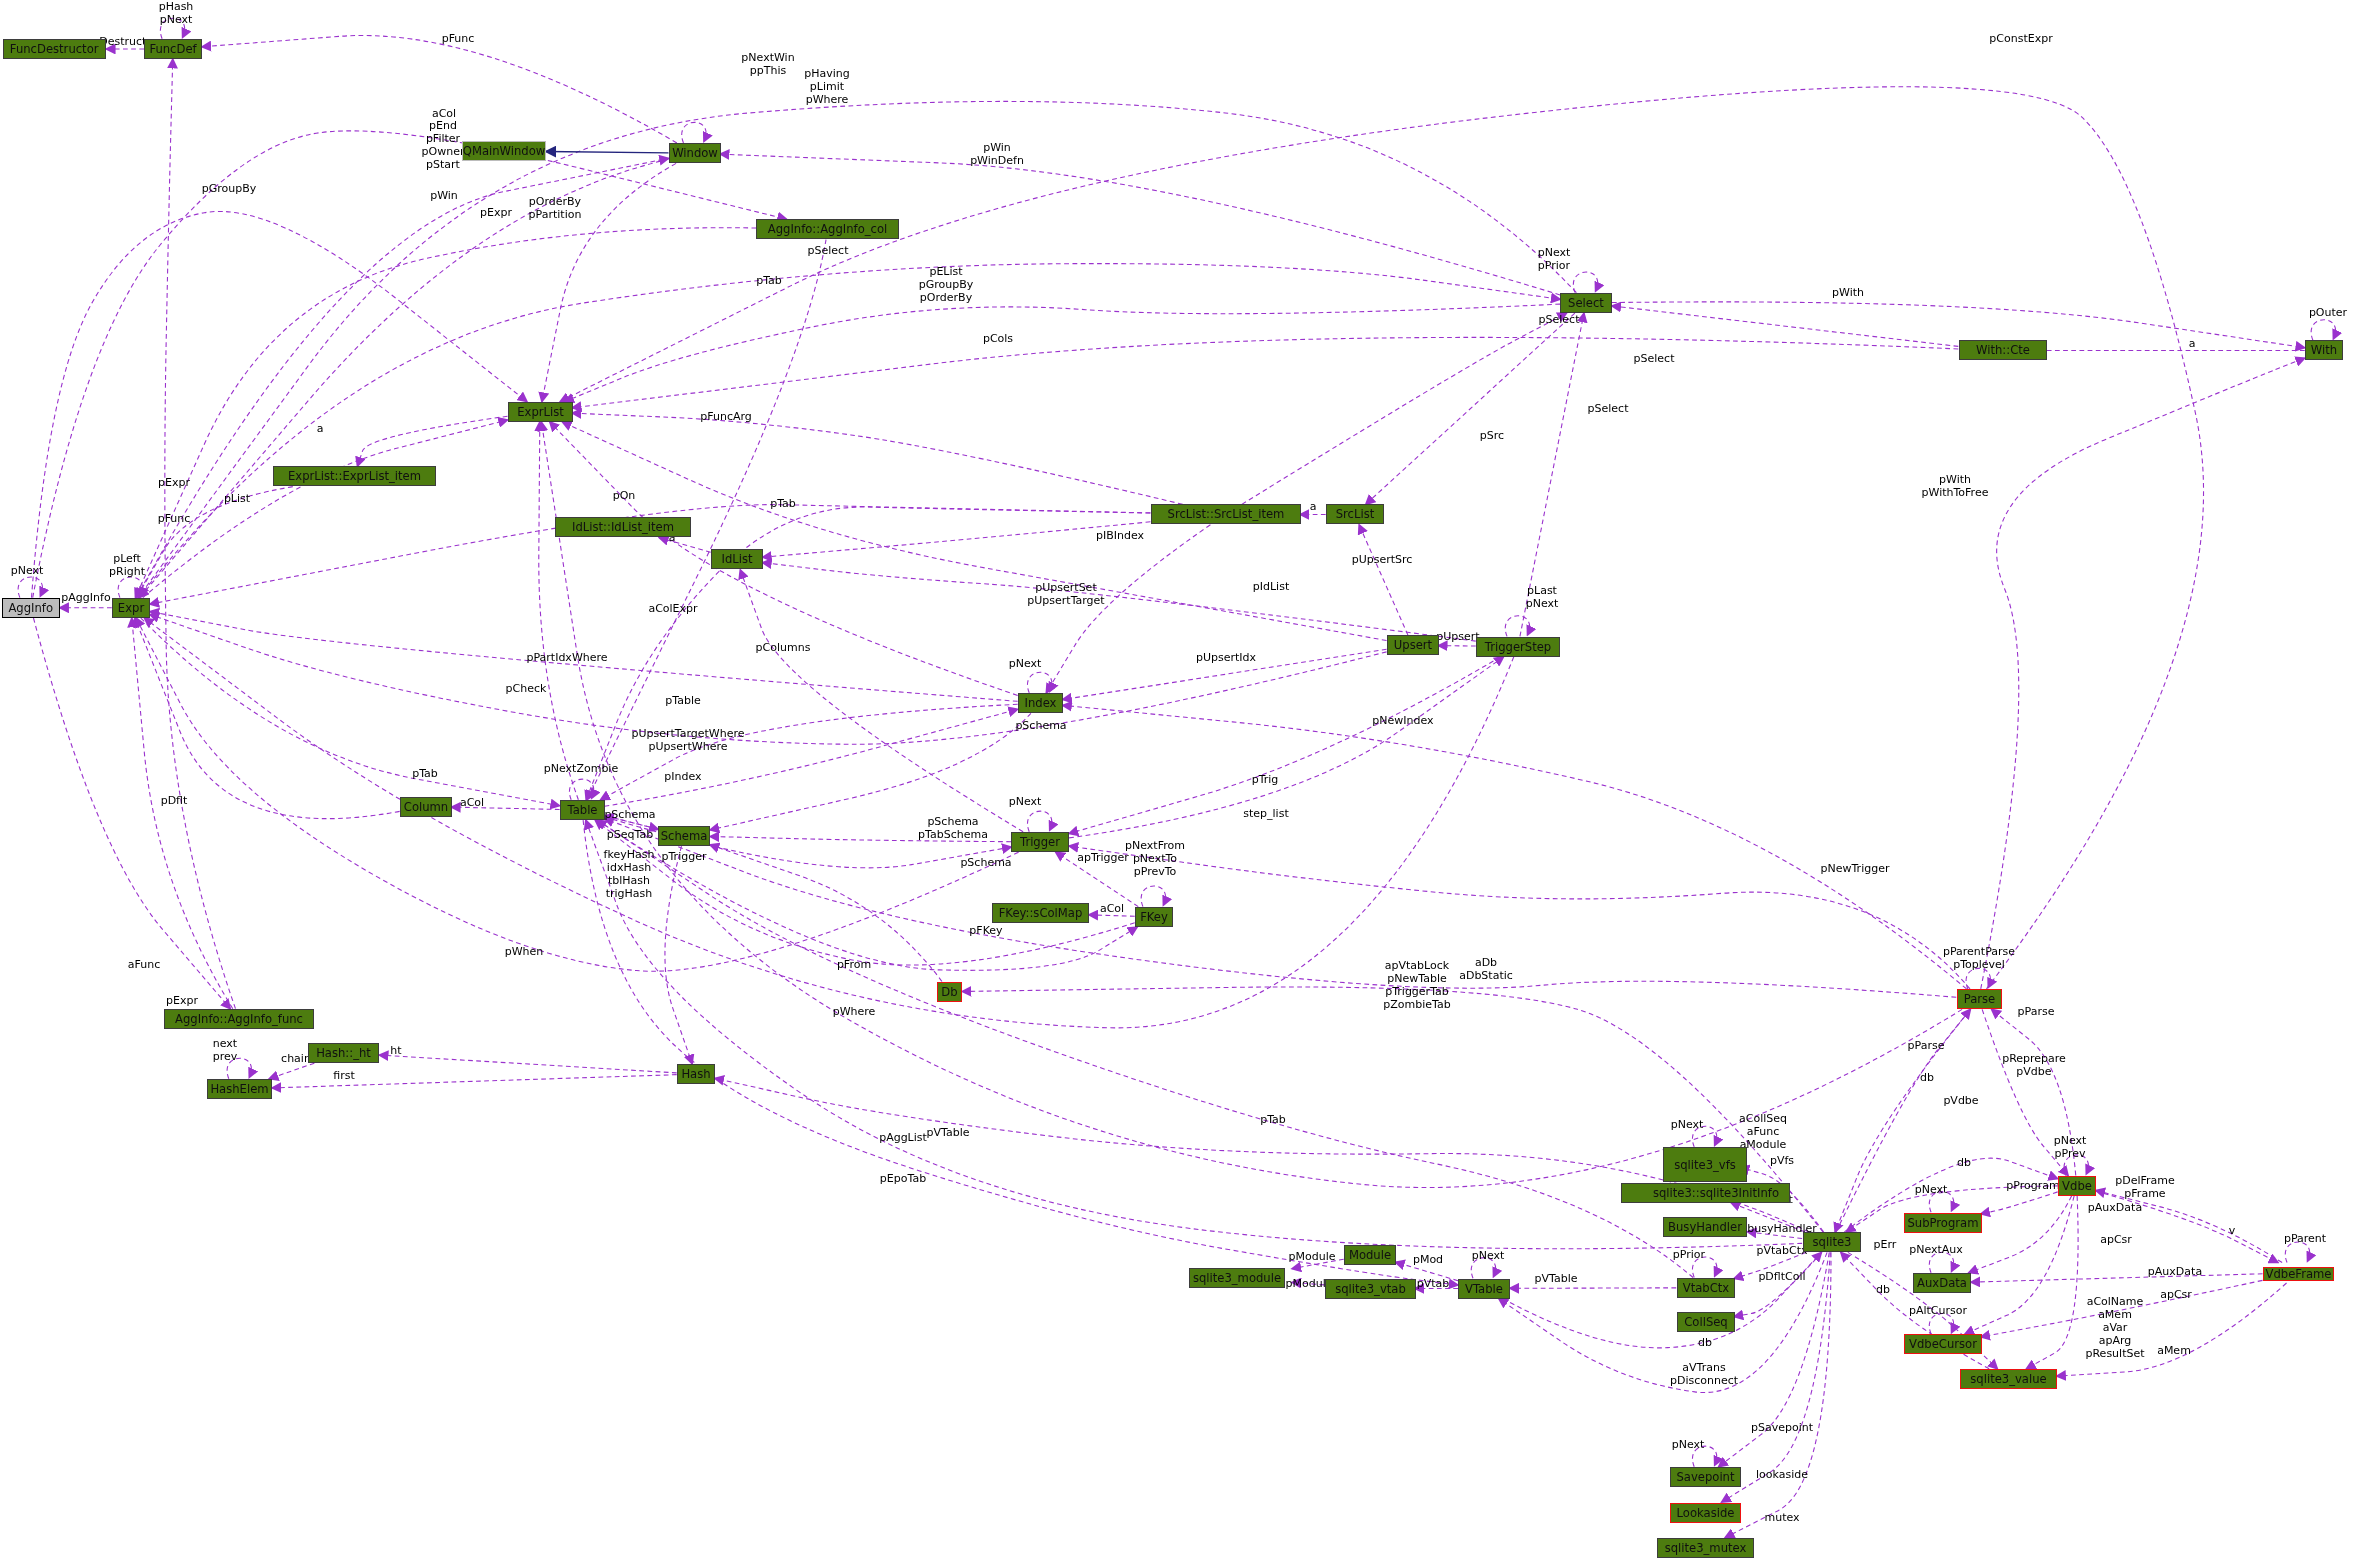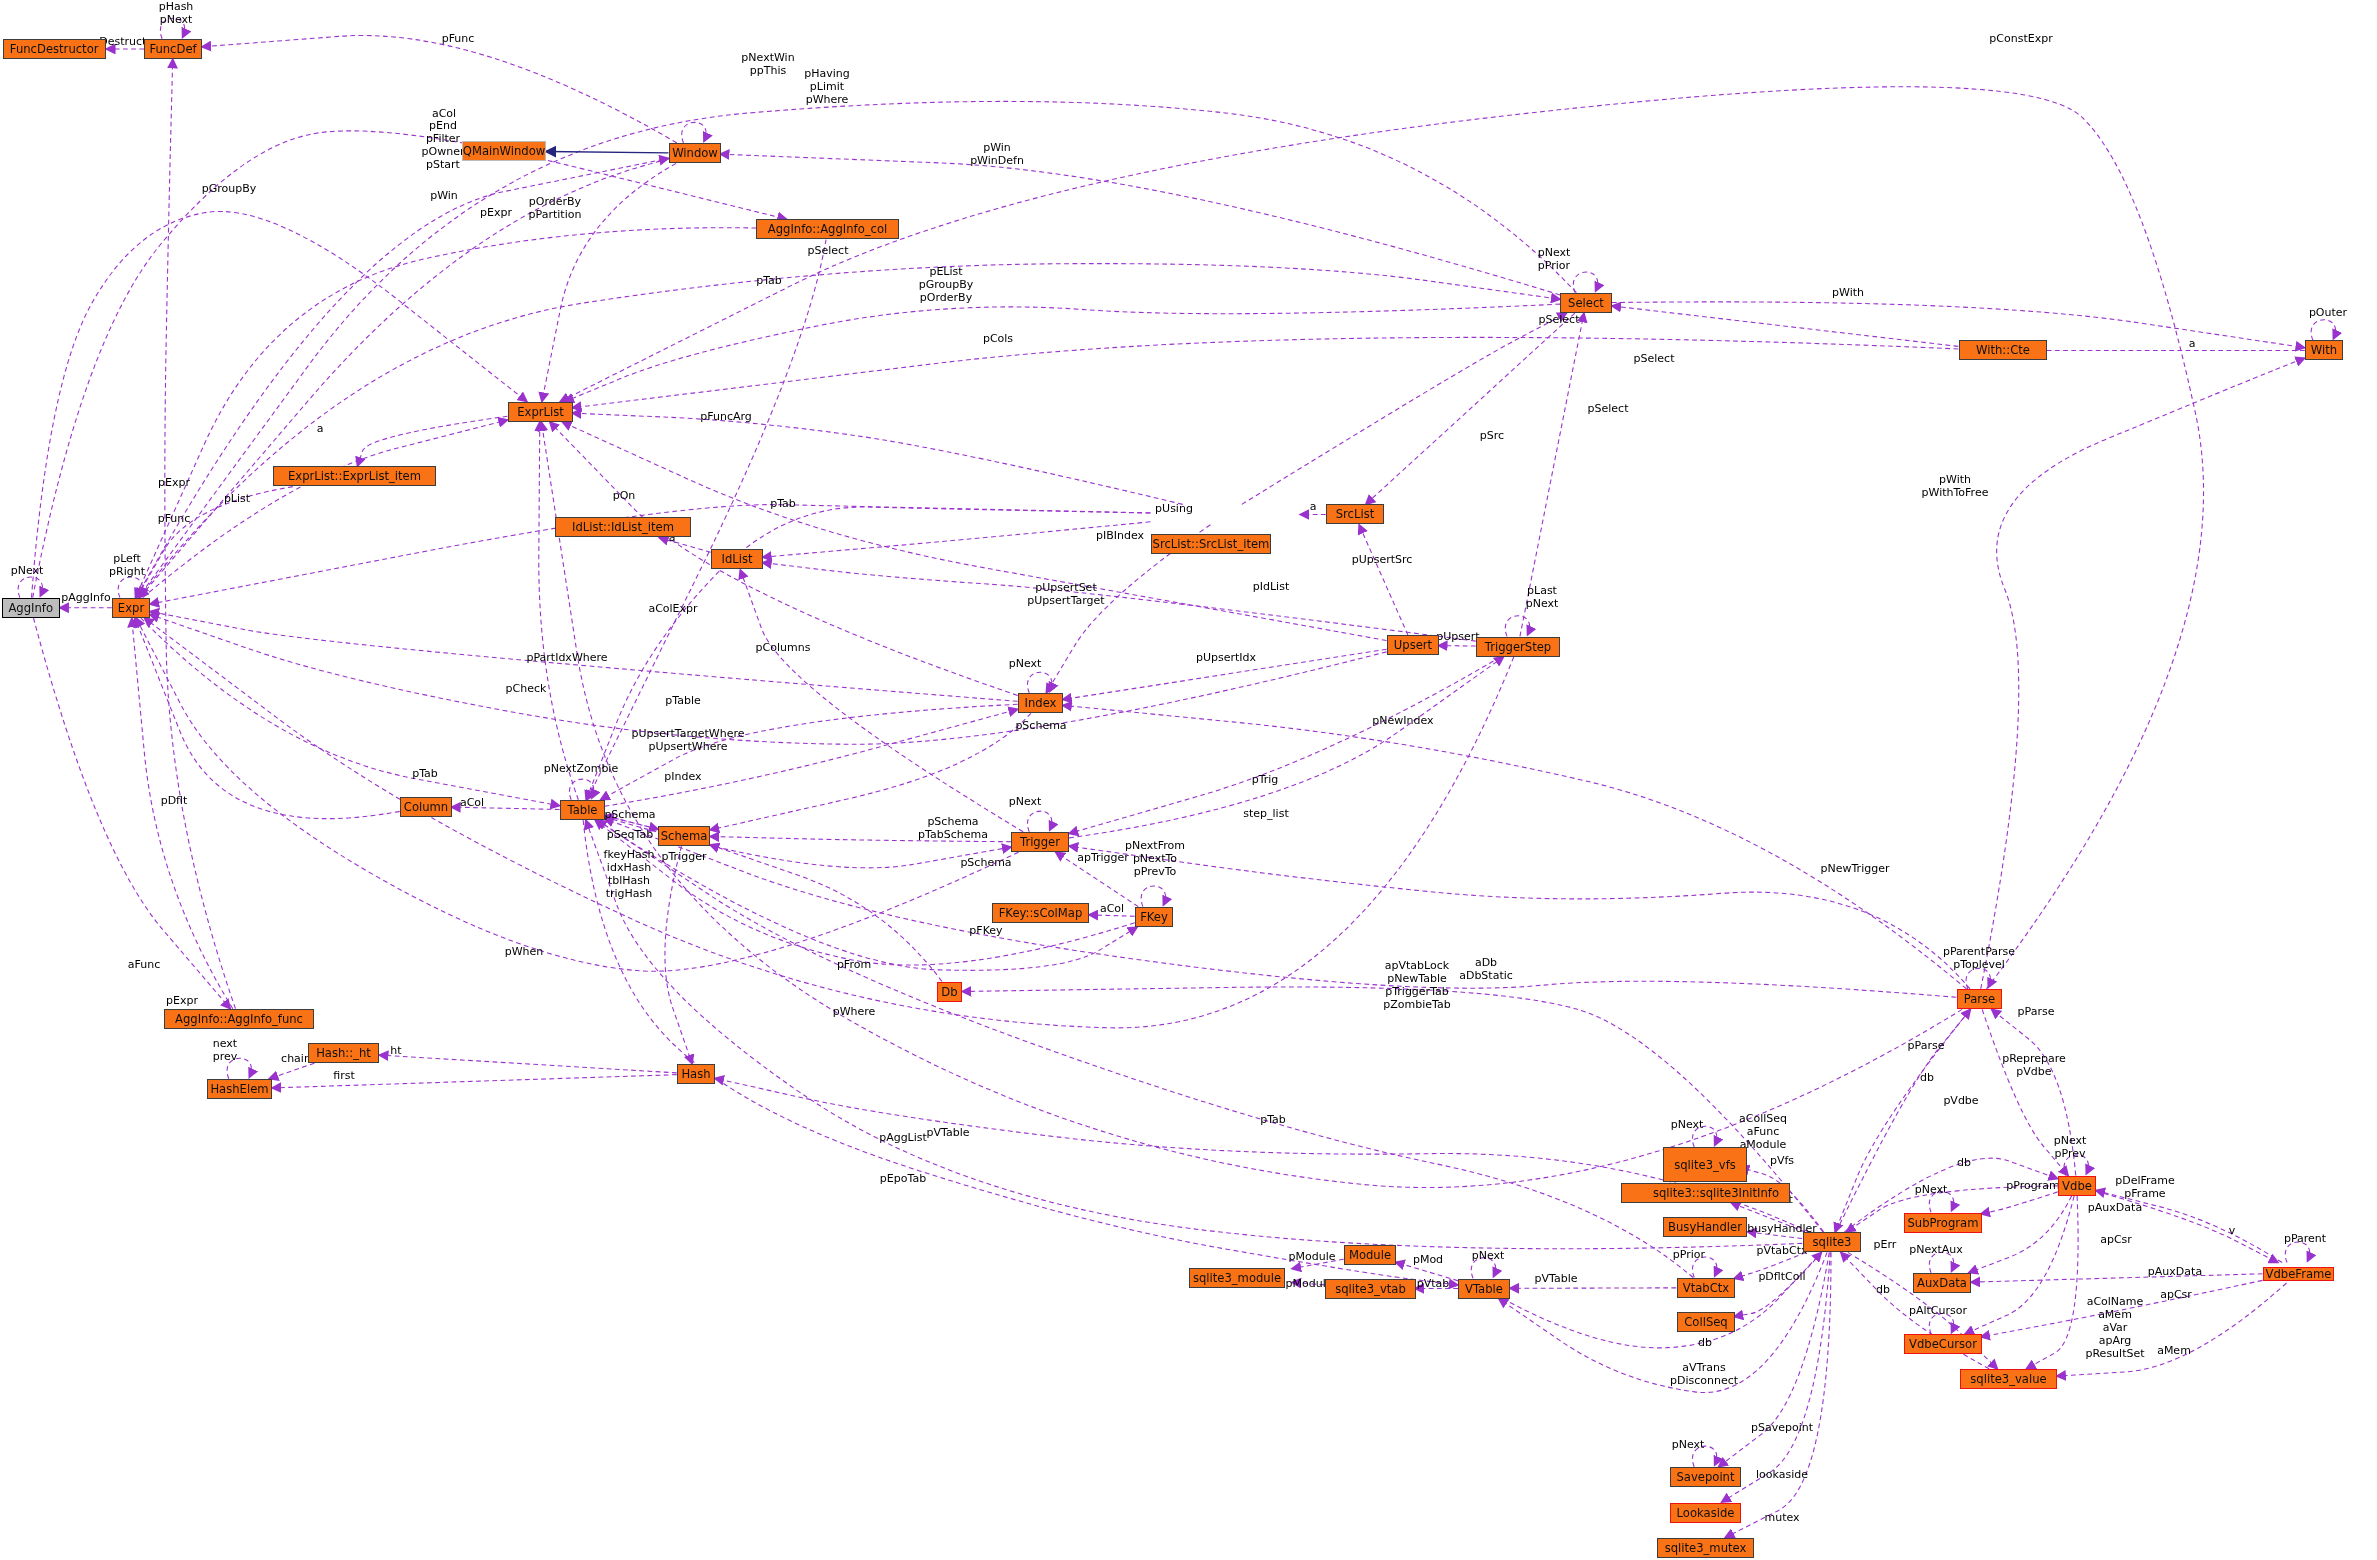--- a/index.html
+++ b/index.html
@@ -1,20 +1,20 @@
 <!DOCTYPE html>
 <html style="font-size:11px"><head>
 <meta charset="utf-8">
 <style>
   html,body{margin:0;padding:0;background:#ffffff;}
   #stage{position:relative;width:2377px;height:1560px;background:#ffffff;overflow:hidden;
          font-family:"DejaVu Sans","Liberation Sans",sans-serif;}
   #edges{position:absolute;left:0;top:0;z-index:1;}
   .node{position:absolute;box-sizing:border-box;display:flex;align-items:center;justify-content:center;
-        background:#f97316;border:1px solid #3d3d3d;color:#101010;font-size:11.6px;z-index:3;
+        background:#4d7c0f;border:1px solid #3d3d3d;color:#101010;font-size:11.6px;z-index:3;
         white-space:nowrap;}
   .node.red{border:1.1px solid #ee1111;}
   .node.main{background:#bdbdbd;border:1.2px solid #000;}
   .node.light{border:1px solid #bcbcbc;}
   .elabel{position:absolute;transform:translate(-50%,-50%);white-space:pre;text-align:center;
           color:#000;font-size:11px;line-height:1.18;z-index:2;pointer-events:none;}
   path.dep{fill:none;stroke:#9a32cd;stroke-width:1.6;stroke-dasharray:7 5;}
   path.inherit{fill:none;stroke:#24257d;stroke-width:2;}
 </style>
 </head>
@@ -171,21 +171,21 @@
     <div class="node light" style="left: 462px; top: 141px; width: 84px; height: 20.4px;">QMainWindow</div>
     <div class="node" style="left: 669px; top: 143px; width: 52px; height: 20.4px;">Window</div>
     <div class="node" style="left: 756px; top: 219px; width: 143px; height: 20.4px;">AggInfo::AggInfo_col</div>
     <div class="node" style="left: 1560px; top: 293px; width: 52px; height: 20.4px;">Select</div>
     <div class="node" style="left: 1959px; top: 340px; width: 88px; height: 20.4px;">With::Cte</div>
     <div class="node" style="left: 2305px; top: 340px; width: 38px; height: 20.4px;">With</div>
     <div class="node" style="left: 508px; top: 402px; width: 65px; height: 20.4px;">ExprList</div>
     <div class="node" style="left: 273px; top: 466px; width: 163px; height: 20.4px;">ExprList::ExprList_item</div>
     <div class="node" style="left: 555px; top: 517px; width: 136px; height: 20.4px;">IdList::IdList_item</div>
     <div class="node" style="left: 711px; top: 549px; width: 52px; height: 20.4px;">IdList</div>
-    <div class="node" style="left: 1151px; top: 534px; width: 120px; height: 20.4px;">SrcList::SrcList_item</div>
+    <div class="node" style="left: 1151px; top: 504px; width: 150px; height: 20.4px;">SrcList::SrcList_item</div>
     <div class="node" style="left: 1326px; top: 504px; width: 58px; height: 20.4px;">SrcList</div>
     <div class="node" style="left: 1387px; top: 635px; width: 52px; height: 20.4px;">Upsert</div>
     <div class="node" style="left: 1476px; top: 637px; width: 84px; height: 20.4px;">TriggerStep</div>
     <div class="node" style="left: 1018px; top: 693px; width: 45px; height: 20.4px;">Index</div>
     <div class="node" style="left: 1011px; top: 832px; width: 58px; height: 20.4px;">Trigger</div>
     <div class="node" style="left: 992px; top: 903px; width: 97px; height: 20.4px;">FKey::sColMap</div>
     <div class="node" style="left: 1135px; top: 907px; width: 38px; height: 20.4px;">FKey</div>
     <div class="node" style="left: 400px; top: 797px; width: 52px; height: 20.4px;">Column</div>
     <div class="node" style="left: 560px; top: 800px; width: 45px; height: 20.4px;">Table</div>
     <div class="node" style="left: 658px; top: 826px; width: 52px; height: 20.4px;">Schema</div>

